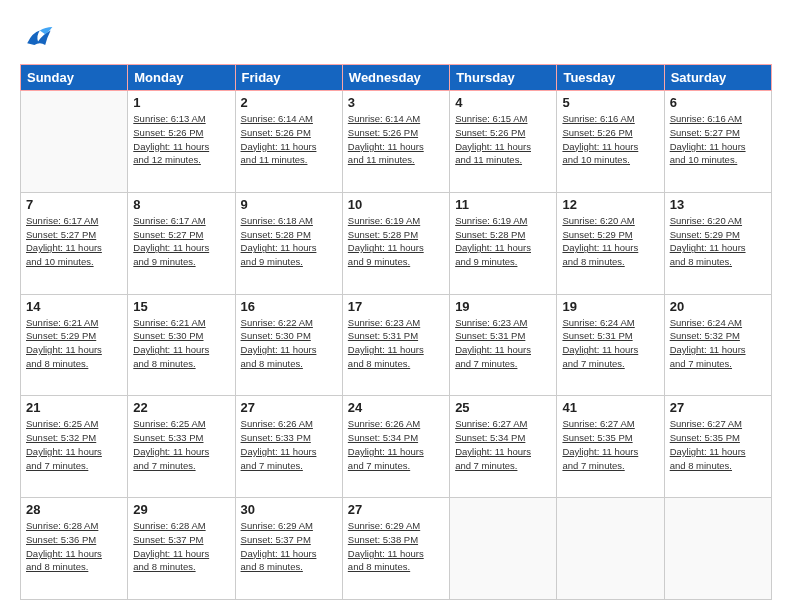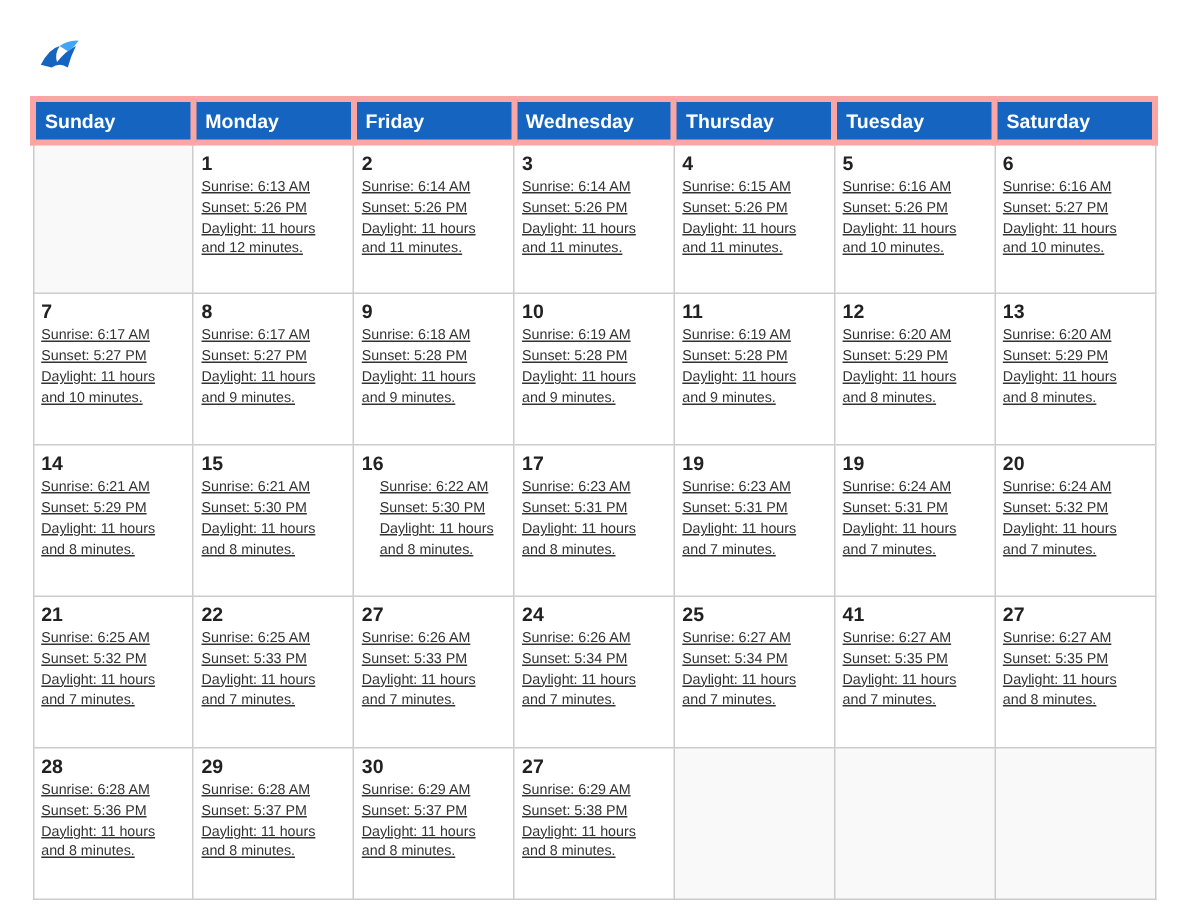--- a/index.html
+++ b/index.html
@@ -42,21 +42,21 @@
       border-collapse: collapse;
       flex: 1;
     }
     .calendar-table th {
       background-color: #1565c0;
       color: #fff;
       text-align: left;
       padding: 5px 6px;
       font-size: 13px;
       font-weight: bold;
-      border: 4px solid #fca5a5;
+      border: 1px solid #fca5a5;
     }
     .calendar-table td {
       border: 1px solid #ccc;
       vertical-align: top;
       padding: 4px 5px;
       font-size: 10px;
       color: #333;
       width: calc(100% / 7);
       height: 88px;
     }
@@ -241,21 +241,21 @@
           </td>
           <td>
             <span class="day-number">15</span>
             <div class="day-info" style="white-space: pre-line;">Sunrise: 6:21 AM
 Sunset: 5:30 PM
 Daylight: 11 hours
 and 8 minutes.</div>
           </td>
           <td>
             <span class="day-number">16</span>
-            <div class="day-info" style="white-space: pre-line; margin-left: 12px;">Sunrise: 6:22 AM
+            <div class="day-info" style="white-space: pre-line;">Sunrise: 6:22 AM
 Sunset: 5:30 PM
 Daylight: 11 hours
 and 8 minutes.</div>
           </td>
           <td>
             <span class="day-number">17</span>
             <div class="day-info" style="white-space: pre-line;">Sunrise: 6:23 AM
 Sunset: 5:31 PM
 Daylight: 11 hours
 and 8 minutes.</div>

